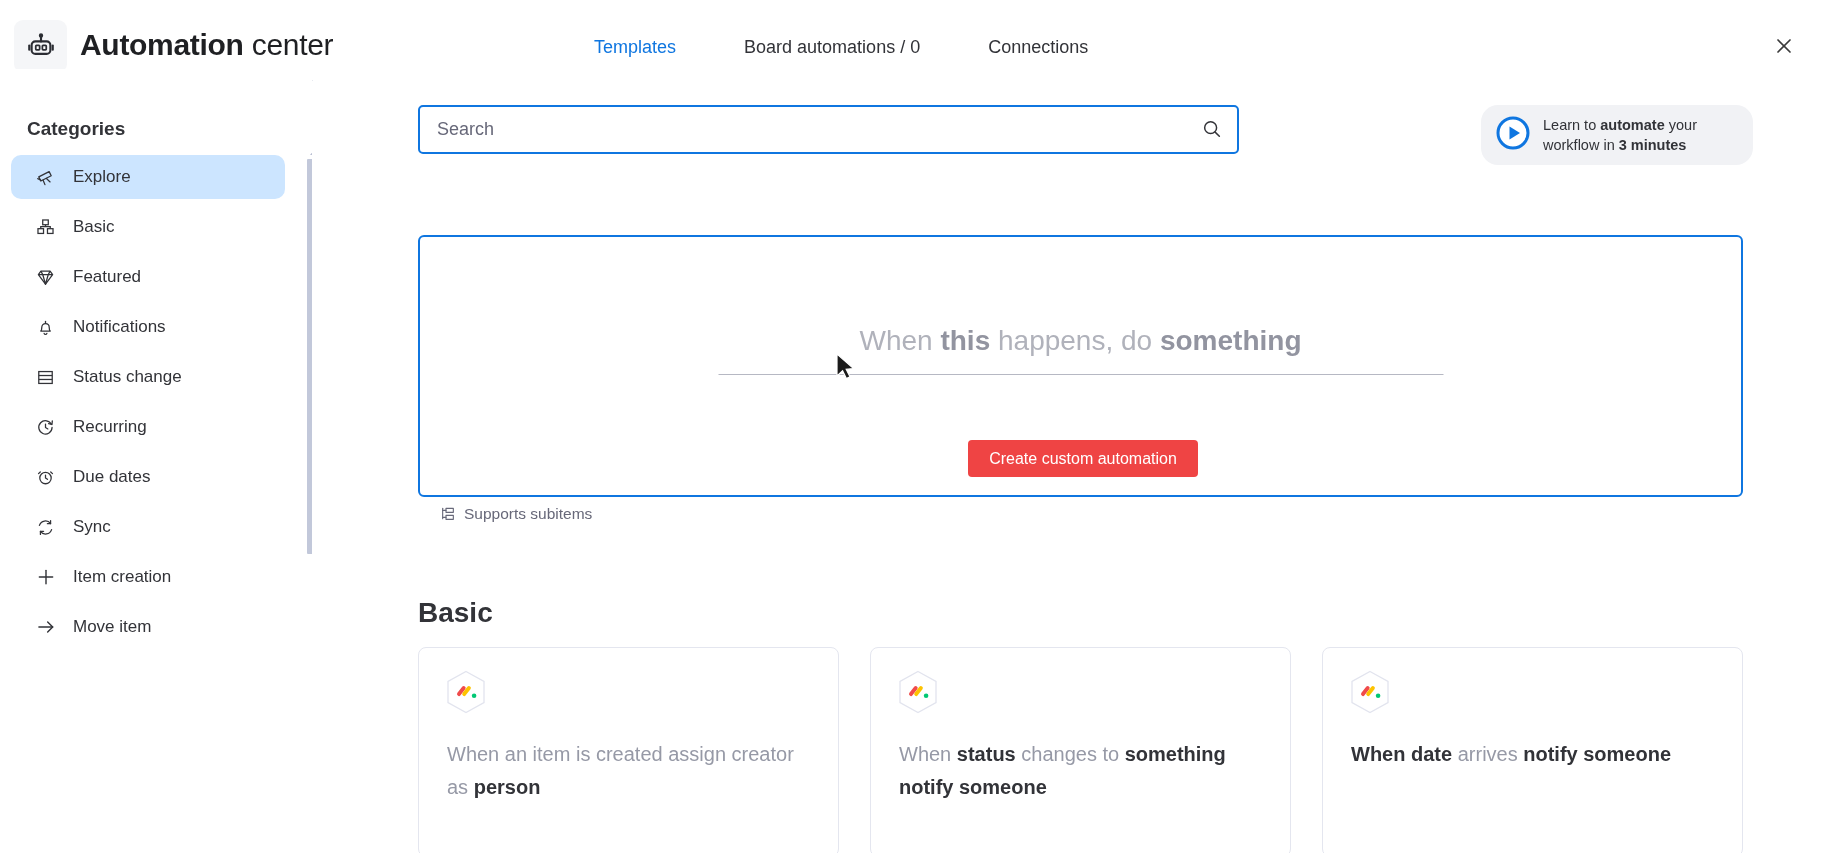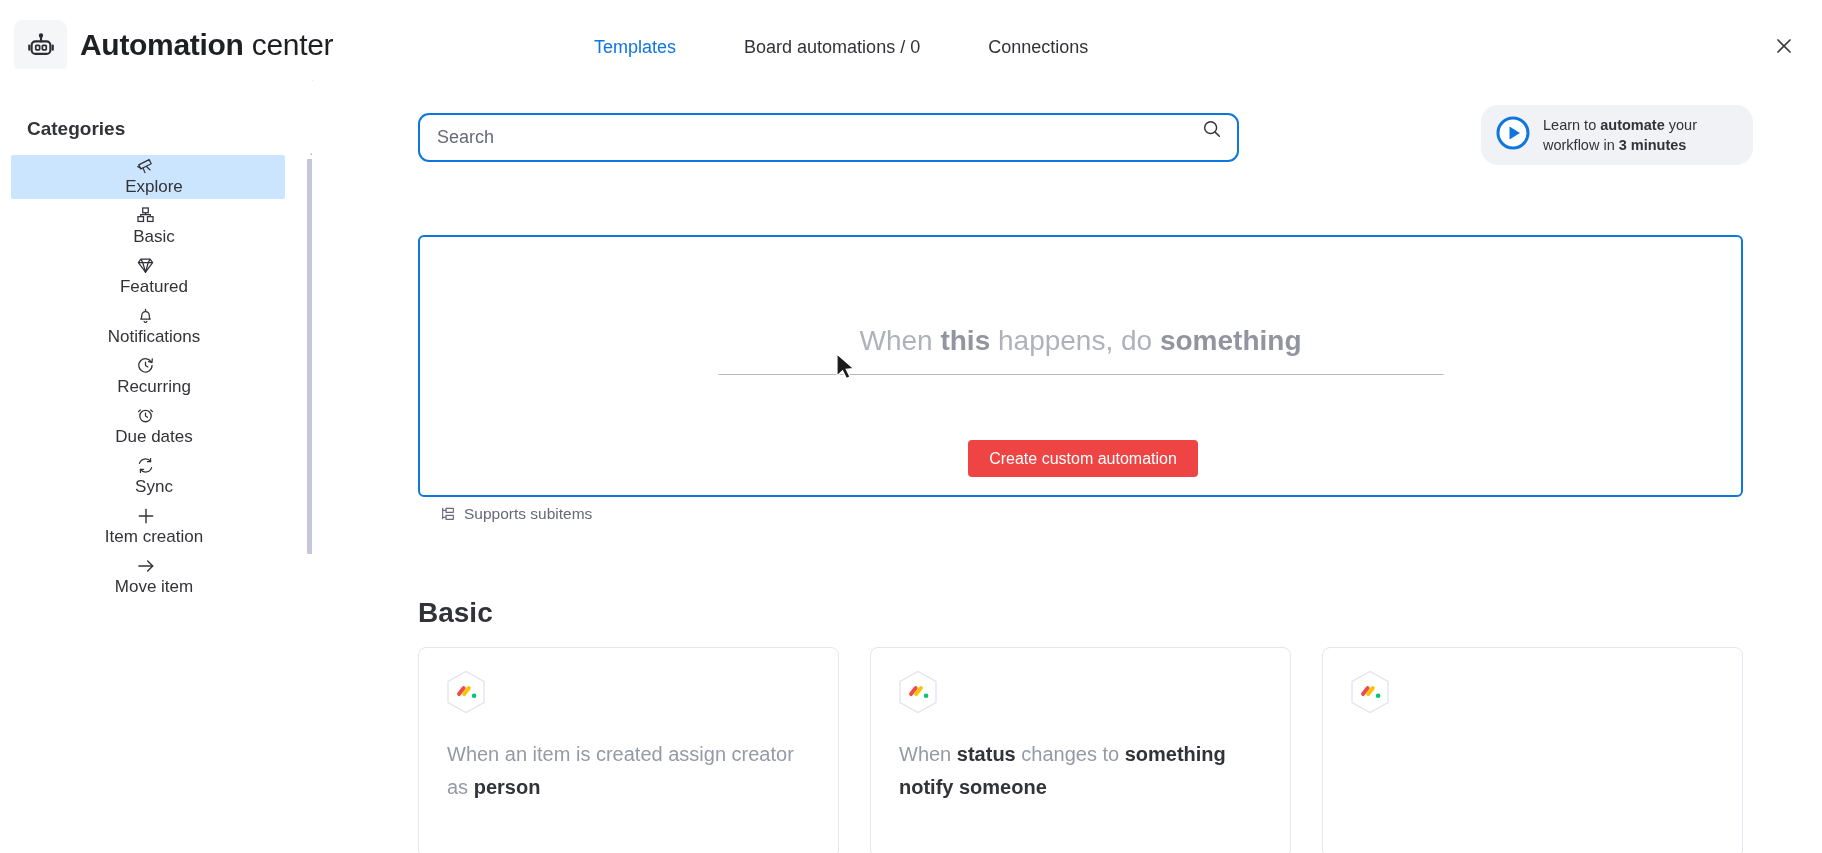--- a/index.html
+++ b/index.html
@@ -79,26 +79,25 @@
     font-size: 19px; font-weight: 700;
     color: #323338;
   }
   .cat-list {
     position: absolute; left: 11px; top: 86px;
     width: 274px;
   }
   .cat-item {
     display: flex; align-items: center;
     height: 44px;
-    padding-left: 12px;
-    border-radius: 2px;
+    padding-left: 24px;
+    border-radius: 10px;
     margin-bottom: 6px;
     cursor: pointer;
     color: #323338;
-    flex-direction: column;
   }
   .cat-item.active { background: #cce5ff; }
   .cat-icon {
     width: 21px; height: 21px;
     display: flex; align-items: center; justify-content: center;
     margin-right: 17px;
     flex: 0 0 auto;
     color: #323338;
   }
   .cat-label { font-size: 17px; line-height: 22px; }
@@ -150,28 +149,27 @@
     overflow: hidden;
   }
 
   .search-wrap {
     position: absolute; left: 105px; top: 36px;
     width: 821px; height: 49px;
   }
   .search-input {
     width: 100%; height: 100%;
     border: 2px solid #0f76e0;
-    border-radius: 11px;
+    border-radius: 5px;
     padding: 0 48px 0 17px;
     font-size: 18px;
     font-family: "Liberation Sans", sans-serif;
     color: #323338;
     outline: none;
     background: #ffffff;
-    margin-top: 8px;
   }
   .search-input::placeholder { color: #676879; }
   .search-icon {
     position: absolute; right: 16px; top: 13px;
     width: 22px; height: 22px;
     color: #323338;
     pointer-events: none;
   }
 
   .learn-banner {
@@ -365,20 +363,30 @@
       <span class="cat-icon">
         <svg width="19" height="19" viewBox="0 0 24 24" fill="none" stroke="#323338" stroke-width="1.6" stroke-linecap="round" stroke-linejoin="round">
           <path d="M6 16.5c1.3-1.2 1.3-3 1.3-4.6 0-2.9 2-4.9 4.7-4.9s4.7 2 4.7 4.9c0 1.6 0 3.4 1.3 4.6z"></path>
           <path d="M10.3 19.5a1.8 1.8 0 0 0 3.4 0"></path>
           <path d="M12 4.3V6.8"></path>
         </svg>
       </span>
       <span class="cat-label">Notifications</span>
     </div>
 
+    <div class="cat-item">
+      <span class="cat-icon">
+        <svg width="19" height="19" viewBox="0 0 24 24" fill="none" stroke="#323338" stroke-width="1.6">
+          <rect x="3.5" y="4.5" width="17" height="15"></rect>
+          <line x1="3.5" y1="9.5" x2="20.5" y2="9.5"></line>
+          <line x1="3.5" y1="14.5" x2="20.5" y2="14.5"></line>
+        </svg>
+      </span>
+      <span class="cat-label">Status change</span>
+    </div>
 
     <div class="cat-item">
       <span class="cat-icon">
         <svg width="19" height="19" viewBox="0 0 24 24" fill="none" stroke="#323338" stroke-width="1.6" stroke-linecap="round" stroke-linejoin="round">
           <path d="M19.5 8.2A8.4 8.4 0 1 0 20.3 12"></path>
           <path d="M20.6 3.6l-.4 4.6-4.3-1"></path>
           <path d="M12 7.6V12l3 1.8"></path>
         </svg>
       </span>
       <span class="cat-label">Recurring</span>
@@ -542,16 +550,19 @@
       <span class="tpl-logo">
         <svg width="40" height="44" viewBox="0 0 40 44">
           <polygon points="20,1.5 38,11.5 38,32.5 20,42.5 2,32.5 2,11.5" fill="#ffffff" stroke="#e2e4ee" stroke-width="1.3"></polygon>
           <g transform="translate(9.5,13.5)">
             <rect x="0" y="5.6" width="11.6" height="3.9" rx="1.95" fill="#f04b4b" transform="rotate(-52 5.8 7.5)"></rect>
             <rect x="5.2" y="5.6" width="11.6" height="3.9" rx="1.95" fill="#fdc300" transform="rotate(-52 11 7.5)"></rect>
             <circle cx="18.6" cy="12.2" r="2.3" fill="#00c875"></circle>
           </g>
         </svg>
       </span>
+      <div class="tpl-text">
+        <b>When date</b><span> arrives </span><b>notify someone</b>
+      </div>
     </div>
 
   </div>
 </div>
 
 </body></html>

